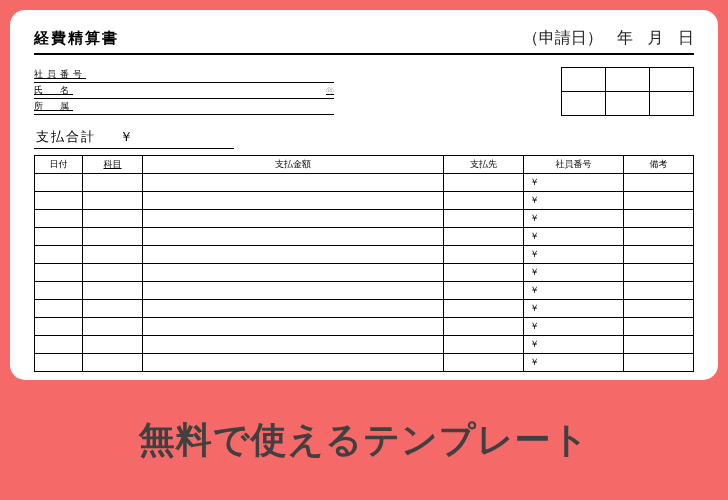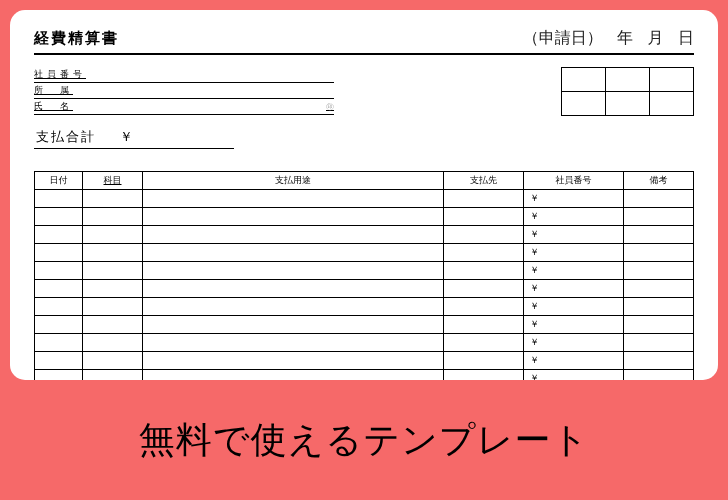--- a/index.html
+++ b/index.html
@@ -54,21 +54,21 @@
   .stamp-grid td {
     border: 1px solid #000;
     width: 44px;
     height: 24px;
   }
 
   .total-row {
     font-size: 13px;
     border-bottom: 1px solid #000;
     padding: 4px 0 2px 2px;
-    margin-bottom: 22px;
+    margin-bottom: 6px;
     width: 200px;
     letter-spacing: 2px;
   }
   .total-yen { margin-left: 18px; }
 
   .expense-table {
     width: 100%;
     border-collapse: collapse;
     font-size: 9px;
   }
@@ -90,23 +90,23 @@
 
   .banner {
     position: absolute;
     left: 0; right: 0; bottom: 0;
     height: 120px;
     display: flex;
     align-items: center;
     justify-content: center;
   }
   .banner-text {
-    color: #000000;
+    color: #404040;
     font-size: 36px;
-    font-weight: normal;
+    font-weight: bold;
     letter-spacing: 1px;
   }
 </style>
 </head>
 <body>
 
 <div class="doc">
 
   <div class="title-row">
     <div class="title">経費精算書</div>
@@ -118,25 +118,25 @@
     </div>
   </div>
   <hr class="hr-thick">
 
   <div class="info-row">
     <div class="info-left">
       <div class="field-line">
         <span class="field-label">社員番号</span>
       </div>
       <div class="field-line">
-        <span class="field-label">所　属</span>
+        <span class="field-label">氏　名</span>
+        <span class="seal">㊞</span>
       </div>
       <div class="field-line">
-        <span class="field-label">氏　名</span>
-        <span class="seal">㊞</span>
+        <span class="field-label">所　属</span>
       </div>
     </div>
     <table class="stamp-grid">
       <tbody>
           <tr>
             <td></td>
             <td></td>
             <td></td>
           </tr>
       <tr>
@@ -151,21 +151,21 @@
   <div class="total-row">
     <span>支払合計</span>
     <span class="total-yen">￥</span>
   </div>
 
   <table class="expense-table">
     <thead>
       <tr>
         <th class="col-date">日付</th>
         <th class="col-subject">科目</th>
-        <th class="col-purpose">支払用途</th>
+        <th class="col-purpose">支払金額</th>
         <th class="col-payee">支払先</th>
         <th class="col-amount">社員番号</th>
         <th class="col-note">備考</th>
       </tr>
     </thead>
     <tbody id="expense-body">
         <tr>
           <td class="col-date"></td>
           <td class="col-subject"></td>
           <td class="col-purpose"></td>

